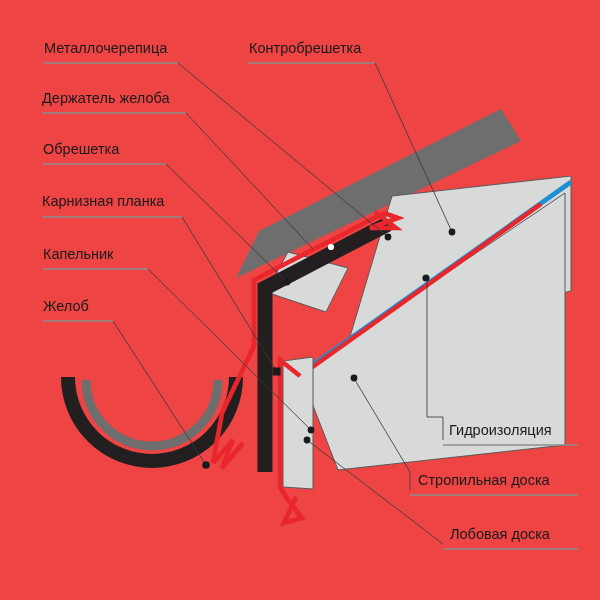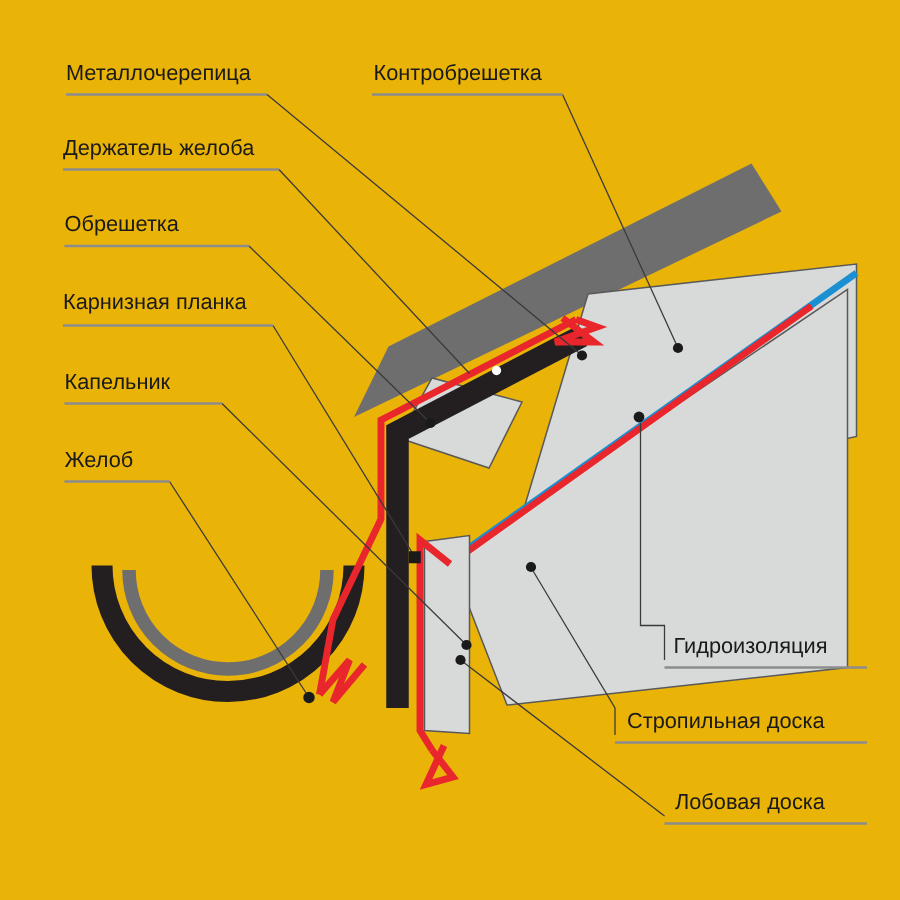--- a/index.html
+++ b/index.html
@@ -11,21 +11,21 @@
   body {
     width: 600px;
     height: 600px;
     overflow: hidden;
     font-family: "Liberation Sans", sans-serif;
   }
   #diagram-root {
     position: relative;
     width: 600px;
     height: 600px;
-    background: #eab308;
+    background: #ef4444;
   }
   #diagram-svg {
     display: block;
     width: 600px;
     height: 600px;
   }
   .label-text {
     font-family: "Liberation Sans", sans-serif;
     font-size: 14.5px;
     fill: #1a1a1a;

